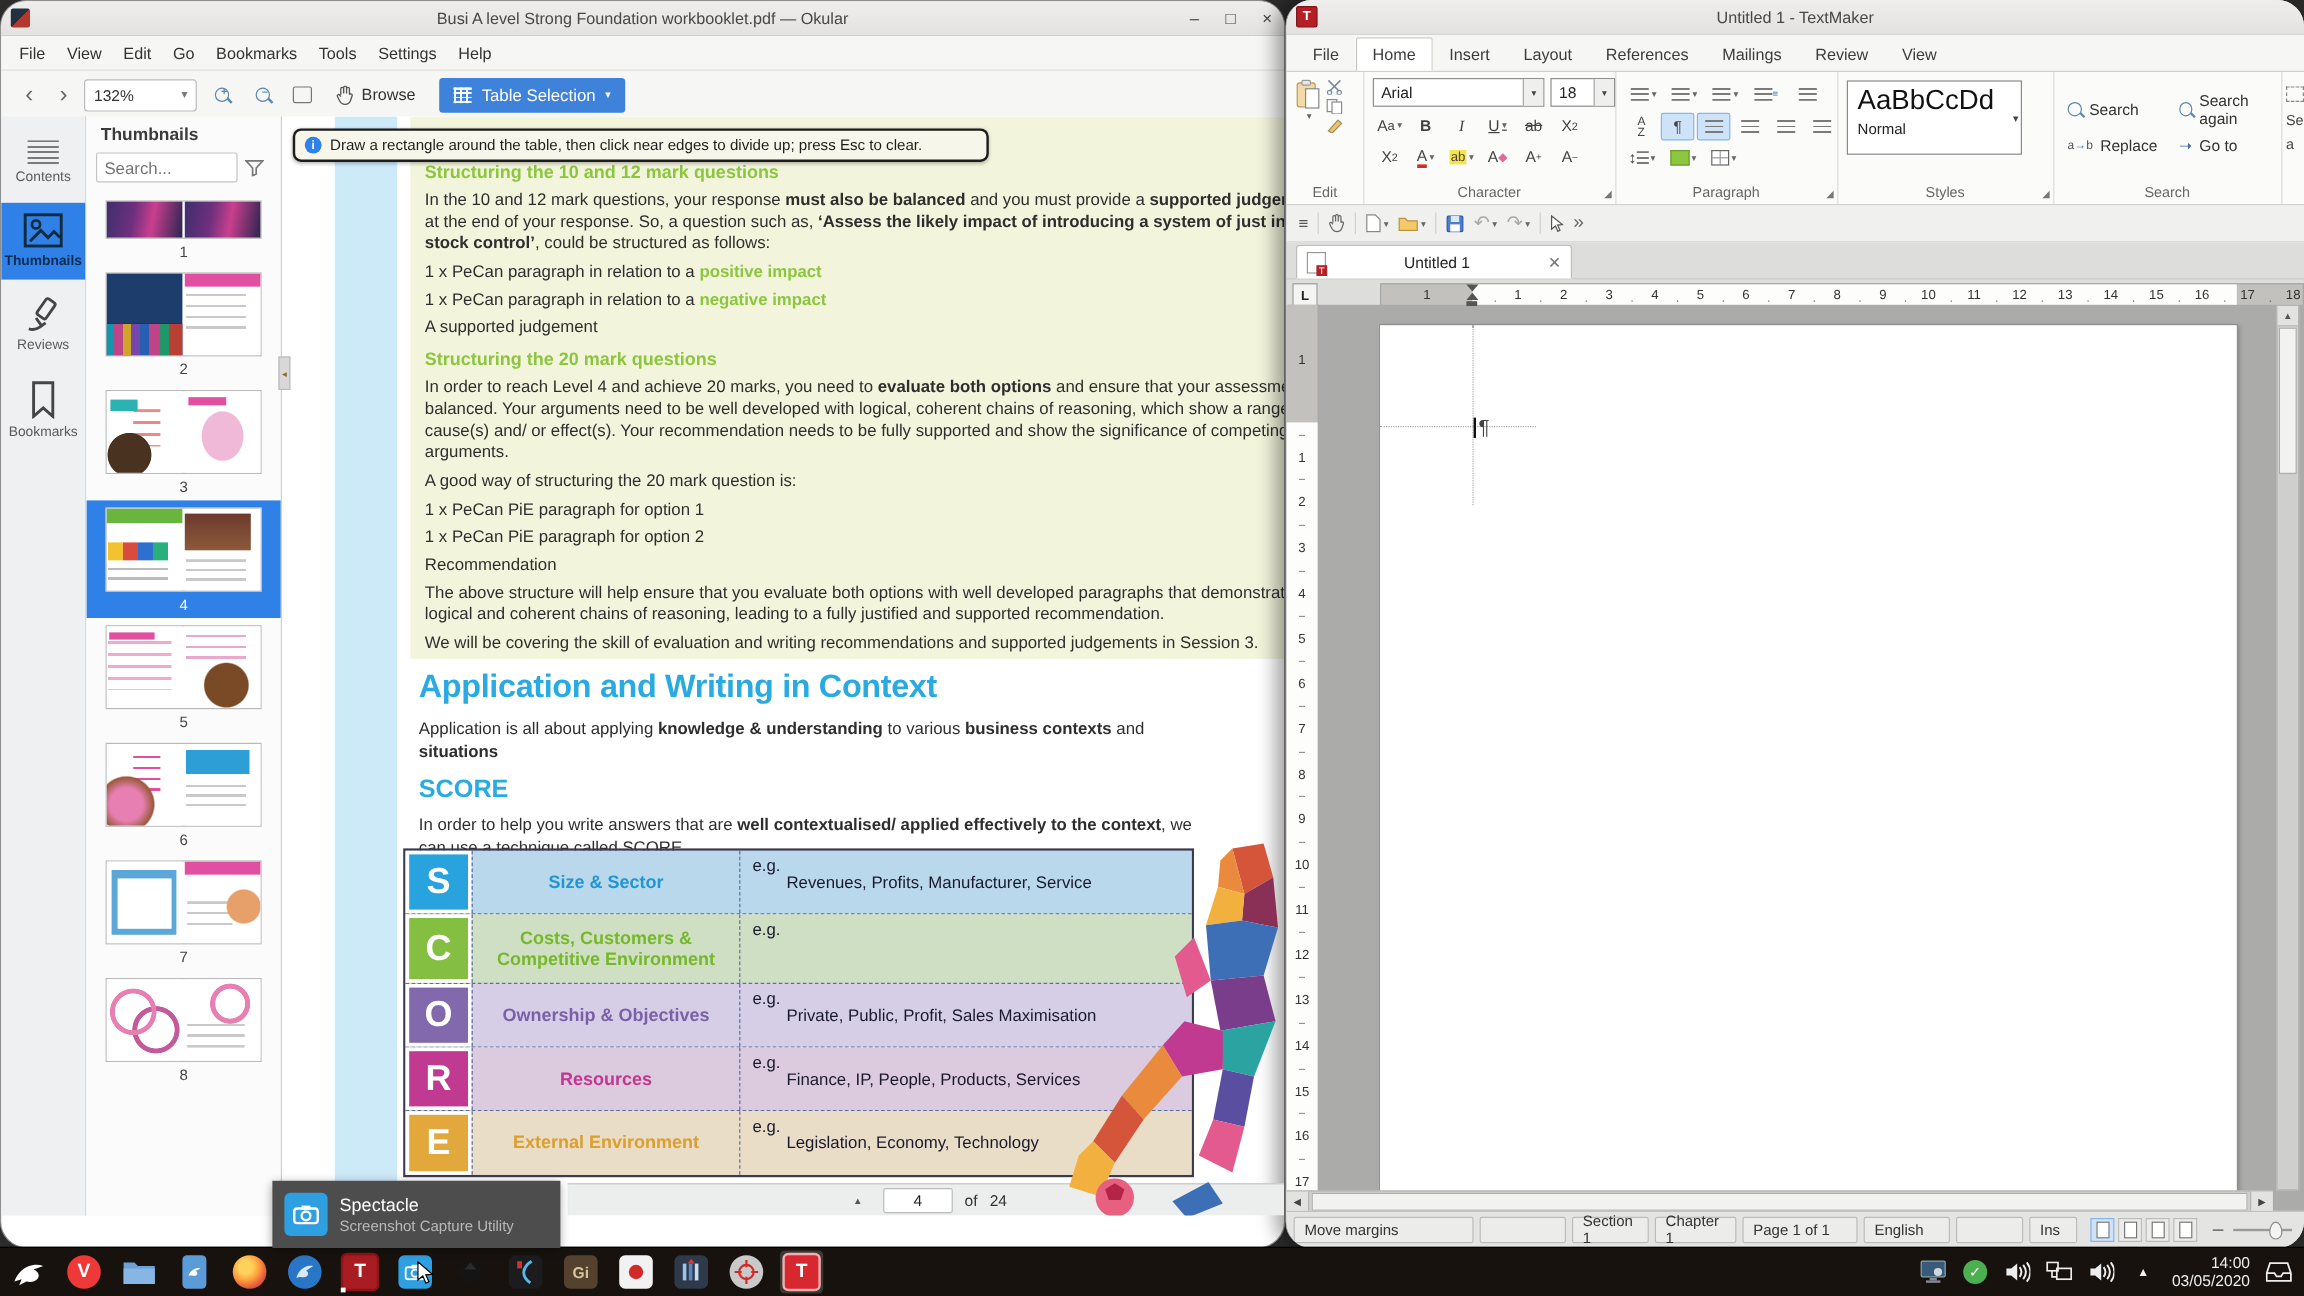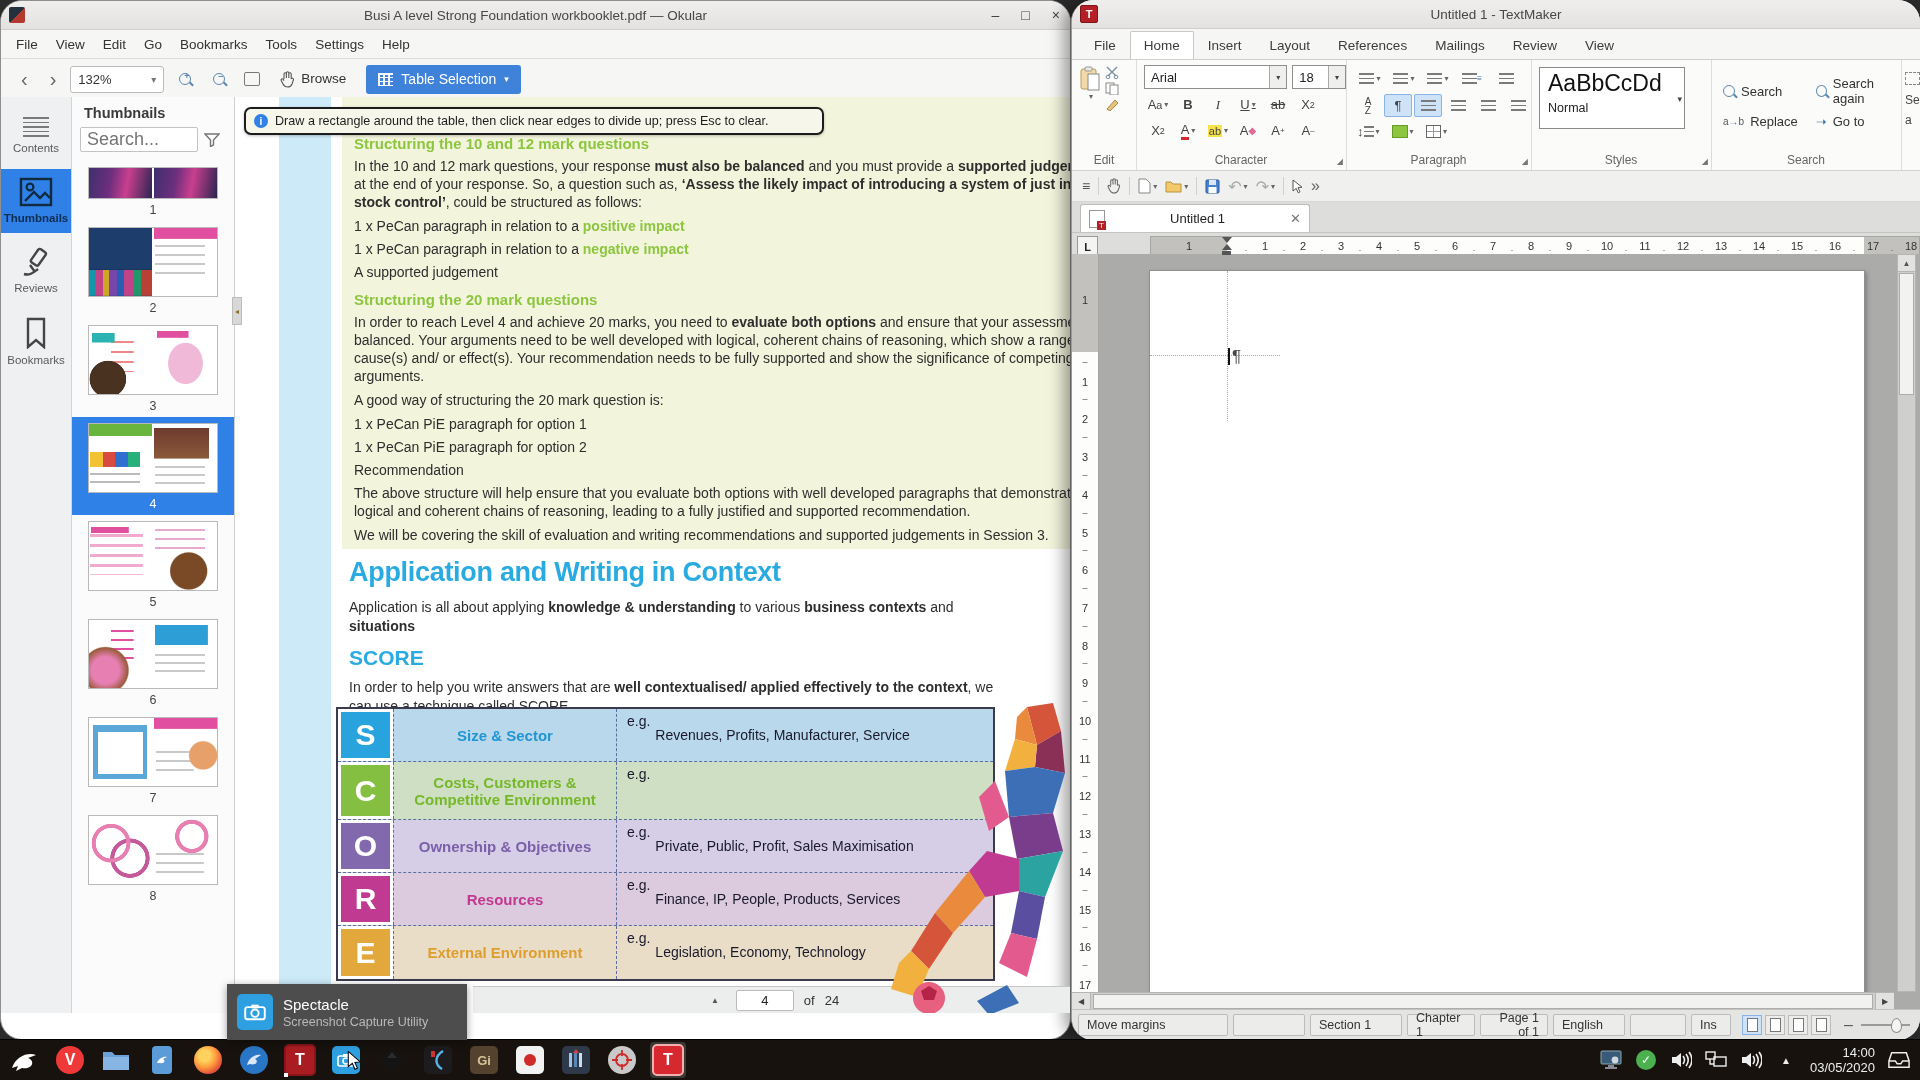--- a/index.html
+++ b/index.html
@@ -32,21 +32,21 @@
      repeating-linear-gradient(0deg,#fff 0 1.5px,transparent 1.5px 4px);opacity:.95;}
   .okbody{position:absolute;top:96px;left:0;right:0;bottom:26px;display:flex;}
   .sstrip{width:70px;background:#eff0f1;border-right:1px solid #d4d4d4;display:flex;flex-direction:column;align-items:center;padding-top:12px;gap:6px;}
   .sitem{width:70px;padding:8px 0 9px;display:flex;flex-direction:column;align-items:center;gap:5px;}
   .sitem .lbl{font-size:11.5px;color:#5a5a5a;}
   .sitem.active{background:#2f81e8;}
   .sitem.active .lbl{color:#0d2d52;font-weight:bold;}
   .thpanel{width:162px;background:#fbfbfb;border-right:1px solid #cfcfcf;position:relative;}
   .thhead{font-size:14.5px;font-weight:bold;color:#3a3a3a;padding:8px 0 6px 12px;}
   .thsearch{display:flex;align-items:center;gap:6px;padding:0 8px;}
-  .thsearch input{width:104px;height:23px;border:1px solid #c3c3c3;border-radius:2px;font-size:18px;color:#555;padding:0 6px;
+  .thsearch input{width:104px;height:23px;border:1px solid #c3c3c3;border-radius:2px;font-size:14px;color:#555;padding:0 6px;
     font-family:"Liberation Sans",sans-serif;background:#fff;}
   .thlist{position:absolute;top:64px;left:0;right:0;bottom:0;overflow:hidden;display:flex;flex-direction:column;align-items:center;}
   .titem{width:162px;display:flex;flex-direction:column;align-items:center;padding:6px 0 4px;}
   .titem .num{font-size:12.5px;color:#444;margin-top:4px;}
   .titem.sel{background:#2f81e8;}
   .titem.sel .num{color:#fff;}
   .thumb{width:130px;height:70px;background:#fff;border:1px solid #b9b9b9;display:flex;gap:2px;box-sizing:border-box;}
   .thumb .pgL,.thumb .pgR{flex:1;background:#fff;}
   .t1 .pgL,.t1 .pgR{background:linear-gradient(100deg,#3f2f6e 0%,#6e2f7e 35%,#c93f8e 60%,#2a2550 100%);}
   .t1{height:32px;}
@@ -791,23 +791,23 @@
       </div>
       <div class="hsb">
         <div class="arr">◀</div>
         <div class="thumbh"></div>
         <div class="arr" style="border-left:1px solid #b5b5b4;border-right:none;">▶</div>
       </div>
     </div>
     <div class="tmstatus" id="tmstatus">
         <span class="stseg" style="width: 150px;">Move margins</span>
         <span class="stseg" style="width: 72px;"></span>
-        <span class="stseg" style="width: 92px;">Section 1</span>
+        <span class="stseg" style="width: 64px;">Section 1</span>
         <span class="stseg" style="width: 68px;">Chapter 1</span>
-        <span class="stseg" style="width: 68px; text-align: right;">Page 1 of 1</span>
+        <span class="stseg" style="width: 96px; text-align: right;">Page 1 of 1</span>
         <span class="stseg" style="width: 72px;">English</span>
         <span class="stseg" style="width: 56px;"></span>
         <span class="stseg" style="width: 40px;">Ins</span>
         <span class="viewicos">
           <span class="vico on">
             <span class="pg"></span>
           </span>
           <span class="vico">
             <span class="pg"></span>
           </span>

